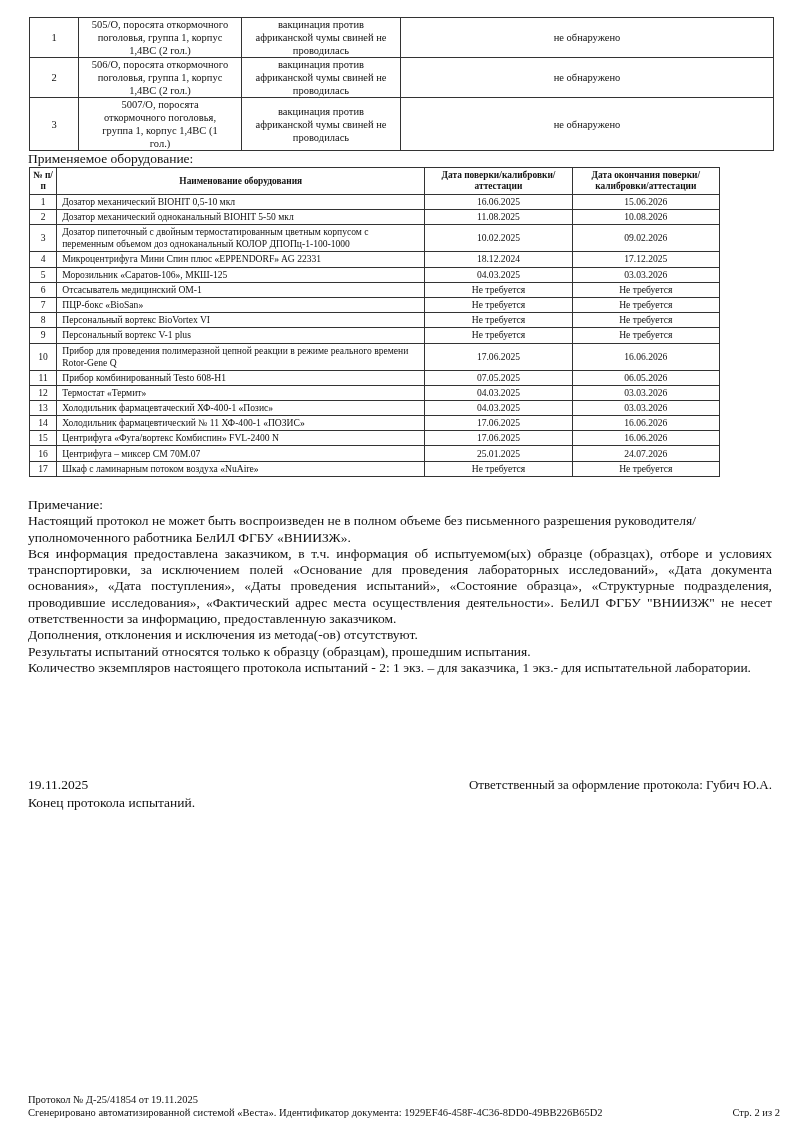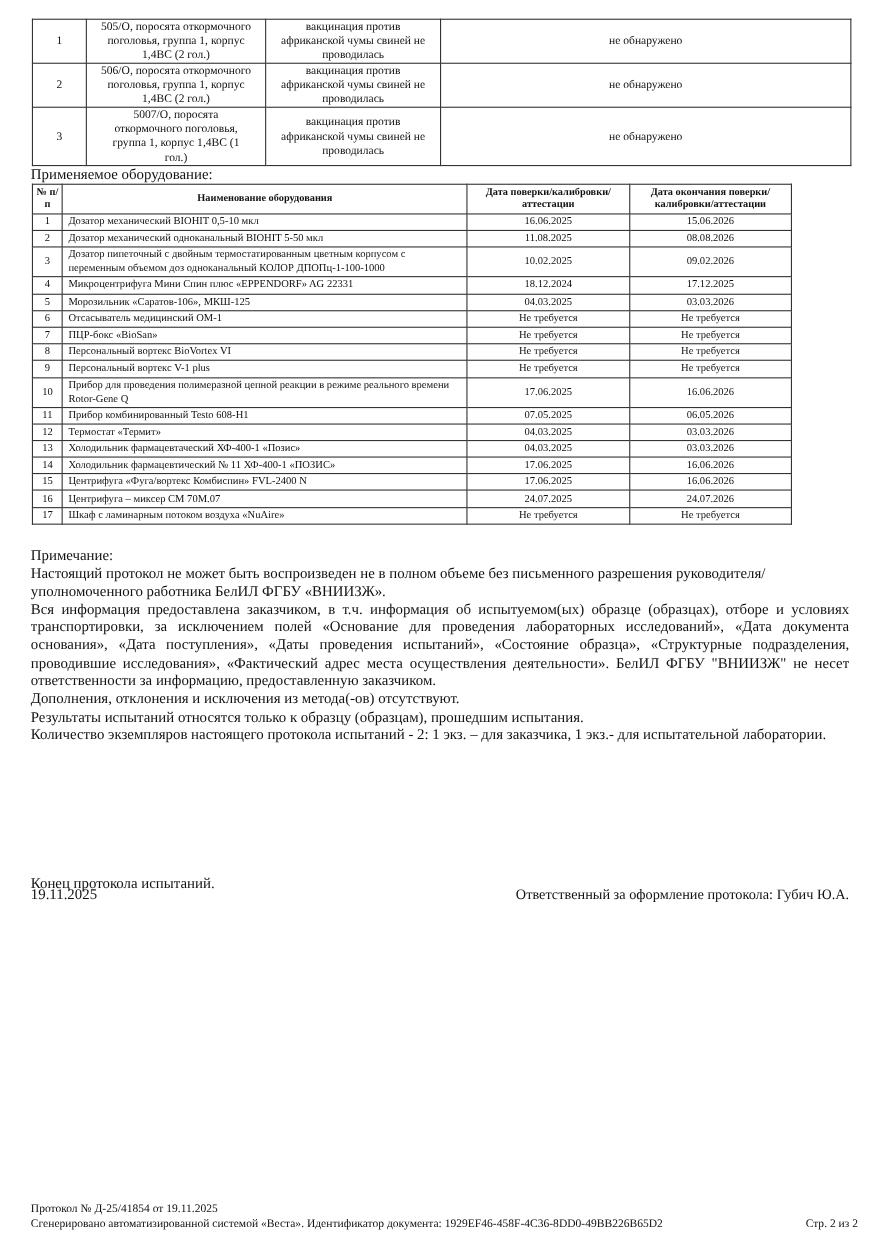--- a/index.html
+++ b/index.html
@@ -30,21 +30,21 @@
     .t2 td.name { text-align: left; width: 405px; padding-left: 5px; }
     .t2 td.date { text-align: center; width: 155px; }
     .t2 tr.tall td { height: 26px; }
 
     .notes {
       position: absolute; left: 28px; top: 497px; width: 744px;
       font-size: 13.5px; line-height: 16.3px; text-align: justify;
     }
     .notes p { margin: 0; }
     .sign-row {
-      position: absolute; left: 28px; top: 805px; width: 744px;
+      position: absolute; left: 28px; top: 777px; width: 744px;
       font-size: 13.5px; line-height: 16px;
       display: flex; justify-content: space-between; align-items: flex-end;
     }
     .sign-row .resp { font-size: 13px; }
     .end {
       position: absolute; left: 28px; top: 795px; font-size: 13.5px; line-height: 16px;
     }
     .footer {
       position: absolute; left: 28px; top: 1093px; width: 752px;
       font-size: 10.5px; line-height: 13px;
@@ -92,21 +92,21 @@
     <tr>
         <td class="num">1</td>
         <td class="name">Дозатор механический BIOHIT 0,5-10 мкл</td>
         <td class="date">16.06.2025</td>
         <td class="date">15.06.2026</td>
       </tr>
     <tr>
         <td class="num">2</td>
         <td class="name">Дозатор механический одноканальный BIOHIT 5-50 мкл</td>
         <td class="date">11.08.2025</td>
-        <td class="date">08.08.2026</td>
+        <td class="date">10.08.2026</td>
       </tr>
     <tr class="tall">
         <td class="num">3</td>
         <td class="name">Дозатор пипеточный с двойным термостатированным цветным корпусом с переменным объемом доз одноканальный КОЛОР ДПОПц-1-100-1000</td>
         <td class="date">10.02.2025</td>
         <td class="date">09.02.2026</td>
       </tr>
     <tr>
         <td class="num">4</td>
         <td class="name">Микроцентрифуга Мини Спин плюс «EPPENDORF» AG 22331</td>
@@ -175,21 +175,21 @@
       </tr>
     <tr>
         <td class="num">15</td>
         <td class="name">Центрифуга «Фуга/вортекс Комбиспин» FVL-2400 N</td>
         <td class="date">17.06.2025</td>
         <td class="date">16.06.2026</td>
       </tr>
     <tr>
         <td class="num">16</td>
         <td class="name">Центрифуга – миксер СМ 70М.07</td>
-        <td class="date">24.07.2025</td>
+        <td class="date">25.01.2025</td>
         <td class="date">24.07.2026</td>
       </tr>
     <tr>
         <td class="num">17</td>
         <td class="name">Шкаф с ламинарным потоком воздуха «NuAire»</td>
         <td class="date">Не требуется</td>
         <td class="date">Не требуется</td>
       </tr>
   </tbody>
 </table>

